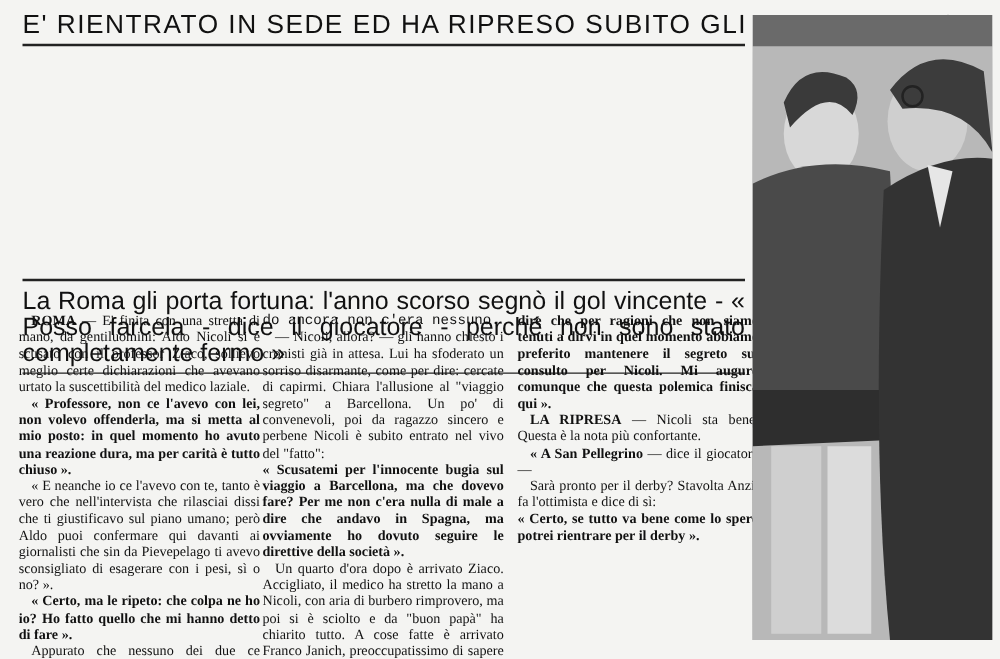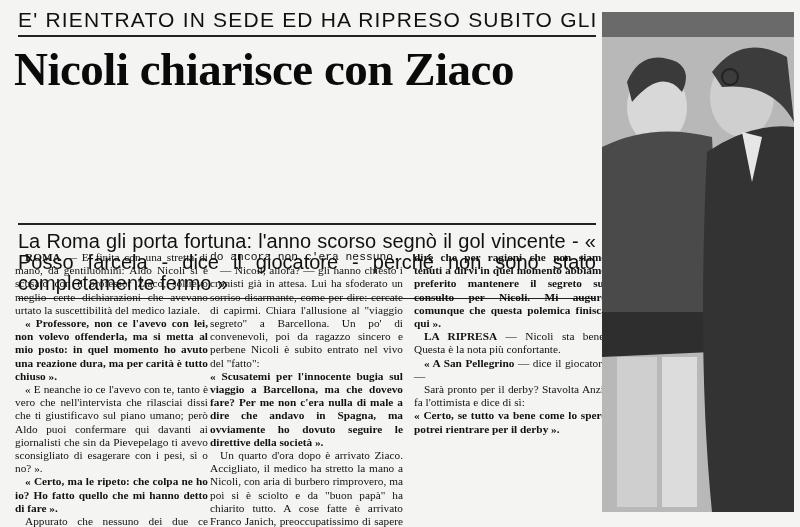--- a/index.html
+++ b/index.html
@@ -39,21 +39,20 @@
     background:linear-gradient(180deg,#cfcfcf 0%,#8a8a8a 35%,#6e6e6e 60%,#9a9a9a 100%);
     overflow:hidden;
   }
 </style>
 </head>
 <body>
 
 <div class="kicker">E' RIENTRATO IN SEDE ED HA RIPRESO SUBITO GLI ALLENAMENTI</div>
 
 <div class="headline">
-  <div>Nicoli chiarisce con Ziaco</div>
 </div>
 
 <div class="subhead">La Roma gli porta fortuna: l'anno scorso segnò il gol vincente - « Posso farcela - dice il giocatore - perché non sono stato completamente fermo »</div>
 
 <div class="col c1">
     <p><b>ROMA</b><span> — E' finita con una stretta di mano, da gentiluomini: Aldo Nicoli si è scusato con il professor Ziaco, sollievo meglio certe dichiarazioni che avevano urtato la suscettibilità del medico laziale.</span></p>
     <p><b>« Professore, non ce l'avevo con lei, non volevo offenderla, ma si metta al mio posto: in quel momento ho avuto una reazione dura, ma per carità è tutto chiuso ».</b></p>
     <p><span>« E neanche io ce l'avevo con te, tanto è vero che nell'intervista che rilasciai dissi che ti giustificavo sul piano umano; però Aldo puoi confermare qui davanti ai giornalisti che sin da Pievepelago ti avevo sconsigliato di esagerare con i pesi, sì o no? ».</span></p>
     <p><b>« Certo, ma le ripeto: che colpa ne ho io? Ho fatto quello che mi hanno detto di fare ».</b></p>
     <p><span>Appurato che nessuno dei due ce l'aveva con l'altro, il chiarimento si è chiuso nel miglior dei modi possibile, con ampia soddisfazione generale.</span></p>

